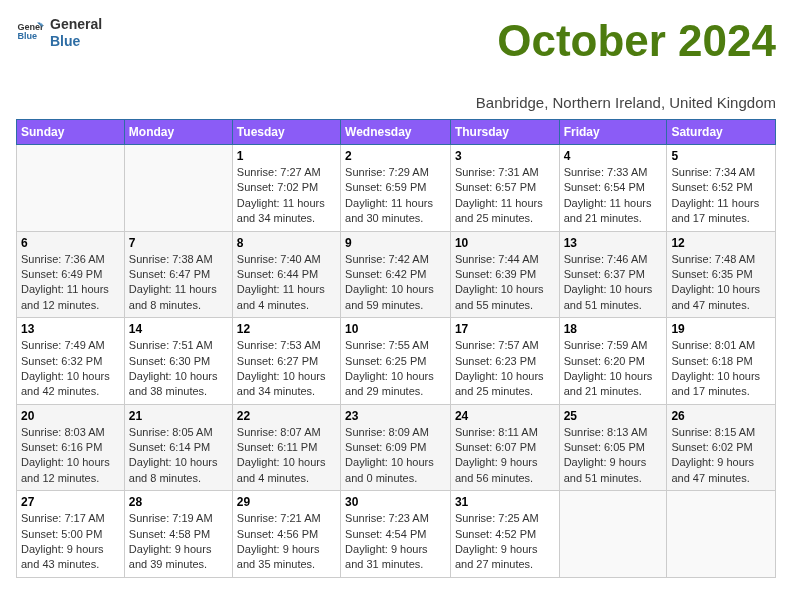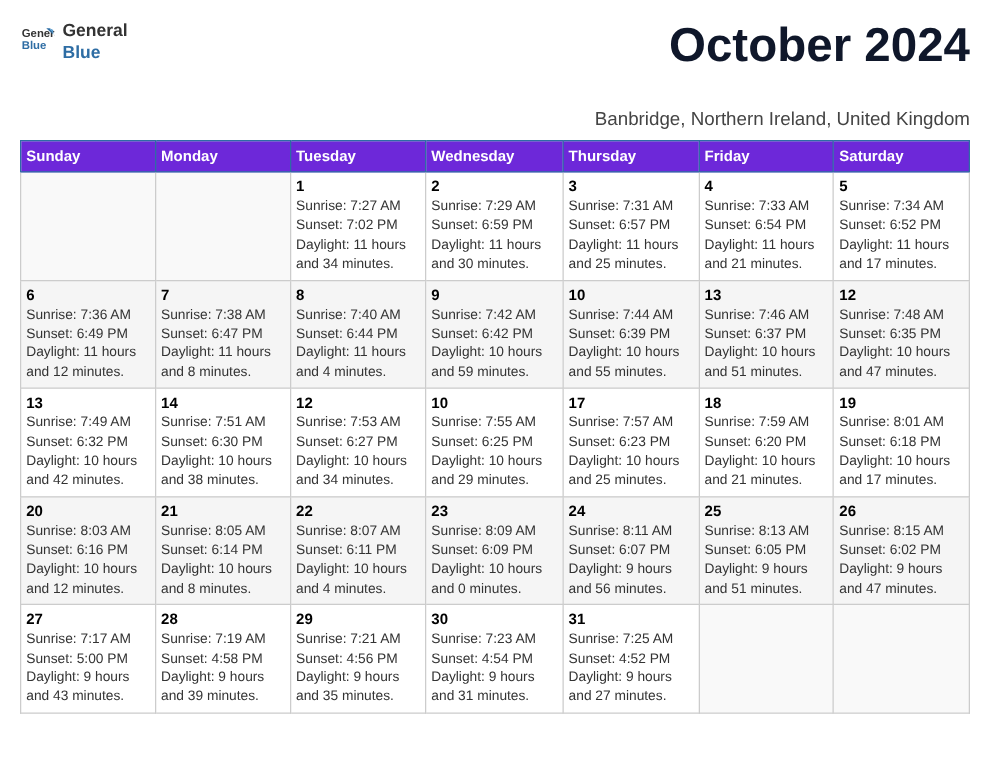--- a/index.html
+++ b/index.html
@@ -23,36 +23,36 @@
     }
     .logo-icon {
       width: 28px;
       height: 28px;
       margin-top: -4px;
     }
     .title-area {
       text-align: right;
     }
     .month-title {
-      font-size: 38px;
+      font-size: 44px;
       font-weight: bold;
-      color: #0f172a;
+      color: #4d7c0f;
     }
     .location {
       font-size: 15px;
       color: #444;
       margin-top: 28px;
     }
     table {
       width: 100%;
       border-collapse: collapse;
       font-size: 11px;
     }
     thead tr th {
-      background-color: #6d28d9;
+      background-color: #8b5cf6;
       color: white;
       padding: 5px 4px;
       text-align: left;
       font-size: 12px;
       font-weight: bold;
       border: 1px solid #2e6da4;
     }
     tbody tr td {
       border: 1px solid #ccc;
       vertical-align: top;

